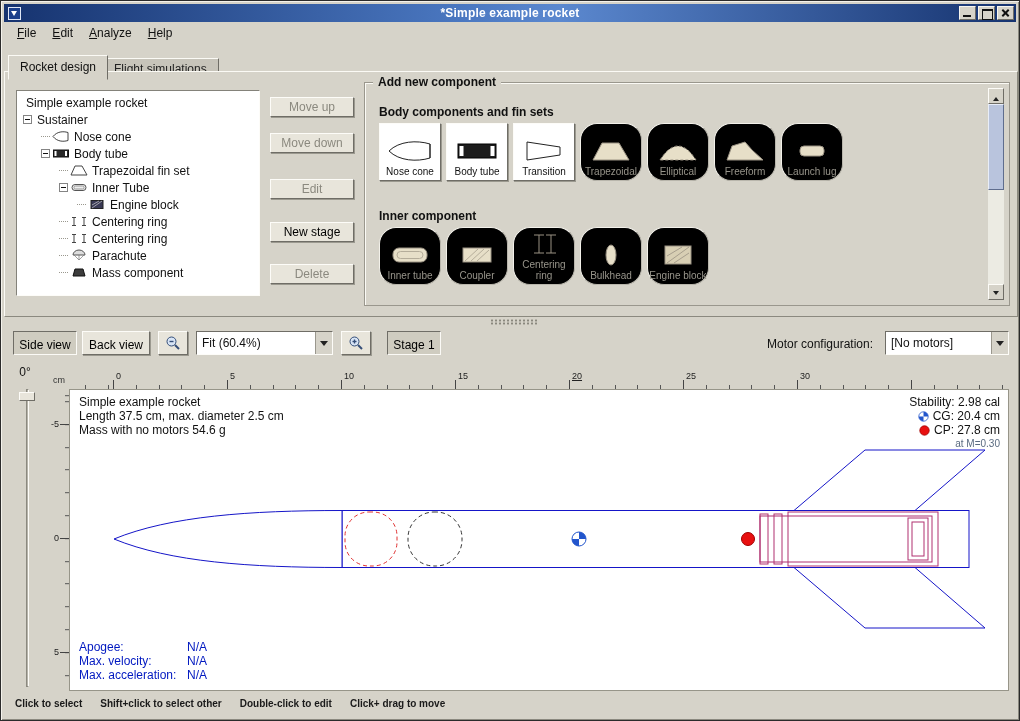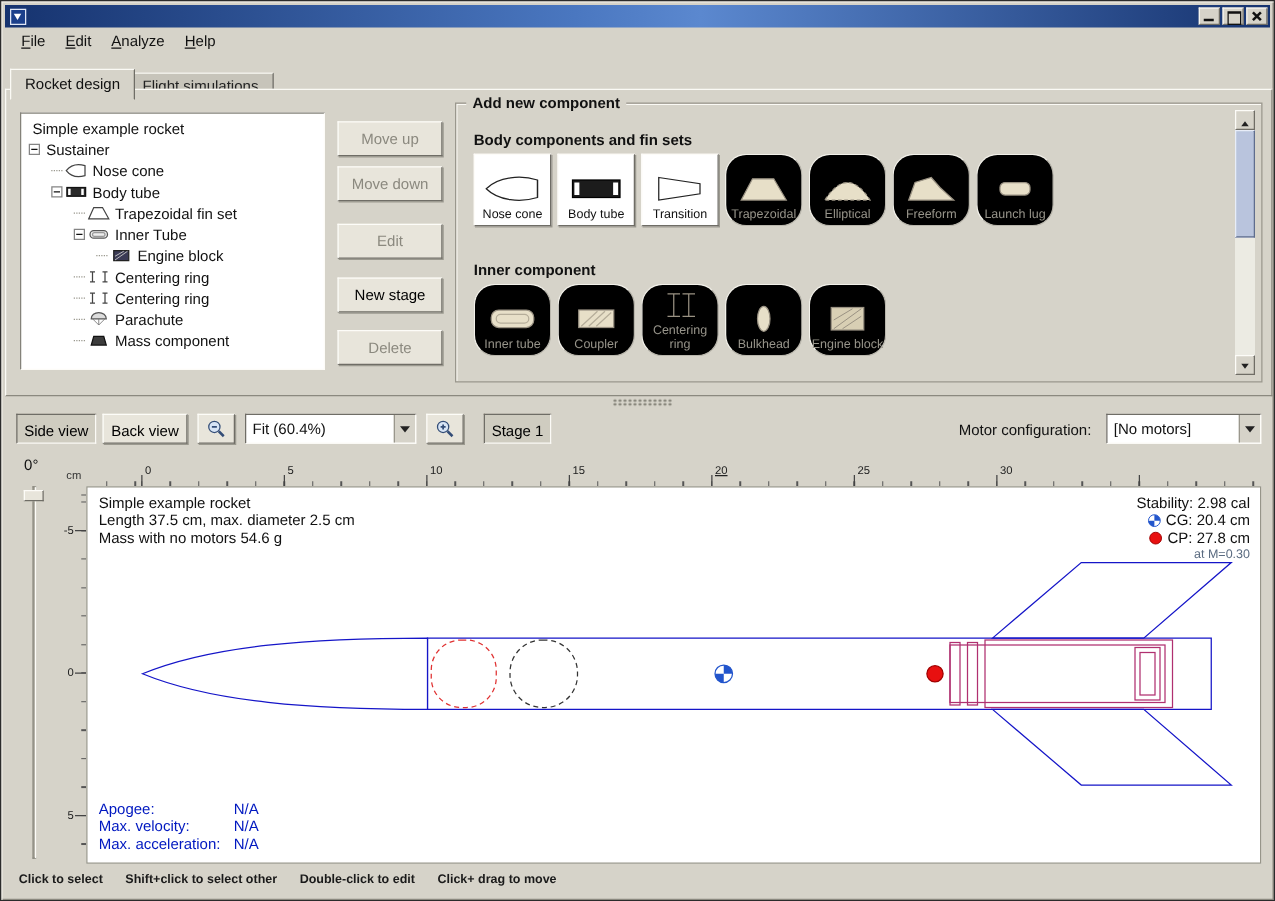--- a/index.html
+++ b/index.html
@@ -58,21 +58,21 @@
             position:relative; margin-right:2px; flex:0 0 9px; }
   .handle::after { content:""; position:absolute; left:1px; top:3px; width:5px; height:1px; background:#111; }
   .connector { width:9px; height:1px; border-top:1px dotted #9a988e; margin-right:2px; flex:0 0 9px; }
   .ticon { flex:0 0 18px; height:13px; margin-right:1px; }
 
   
   .btn { background:#e8e5db; border:1px solid; border-color:#fdfcf8 #6f6d66 #6f6d66 #fdfcf8;
          box-shadow:1px 1px 0 #9b998f; font-size:12px; text-align:center; cursor:default;
          font-family:"Liberation Sans", sans-serif; }
   .btn.disabled { color:#8b897f; }
-  .action-btn { position:absolute; left:265px; width:84px; height:28px; }
+  .action-btn { position:absolute; left:265px; width:84px; height:20px; }
 
   
   .groupbox { position:absolute; left:359px; top:10px; width:646px; height:224px;
               border:1px solid #9a978d; box-shadow:inset 1px 1px 0 #fbfaf5; }
   .groupbox-title { position:absolute; top:-8px; left:8px; background:#d6d3c9;
                     padding:0 5px; font-weight:bold; }
   .section-label { position:absolute; left:14px; font-weight:bold; }
   .comp-row { position:absolute; left:14px; display:flex; gap:5px; }
   .comp-btn { width:62px; height:58px; display:flex; flex-direction:column; align-items:center;
               justify-content:flex-end; padding-bottom:3px; background:#fff;
@@ -149,20 +149,21 @@
   .statusbar { position:absolute; left:14px; top:697px; font-size:10px; font-weight:bold; color:#1a1a1a; }
   .statusbar span { margin-right:18px; }
 </style>
 </head>
 <body>
 
 <div class="window">
 
   <div class="titlebar">
     <div class="win-menu-icon"></div>
+    <div class="title-text">*Simple example rocket</div>
     <div class="win-btns">
       <div class="win-btn ic-min"></div>
       <div class="win-btn ic-max"></div>
       <div class="win-btn ic-close"></div>
     </div>
   </div>
 
   <div class="menubar">
     <span class="menu-item">File</span>
     <span class="menu-item">Edit</span>

